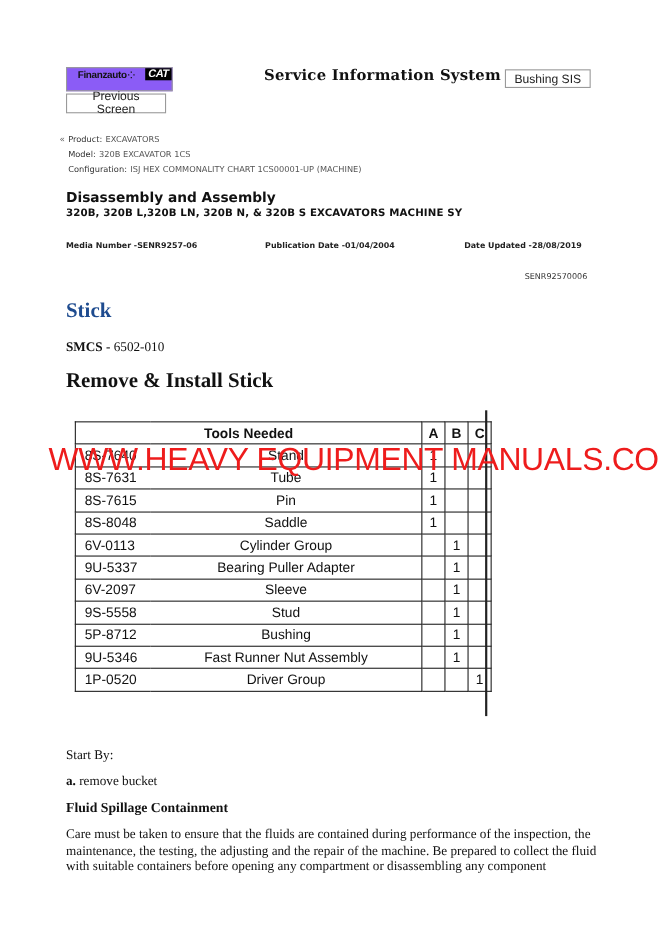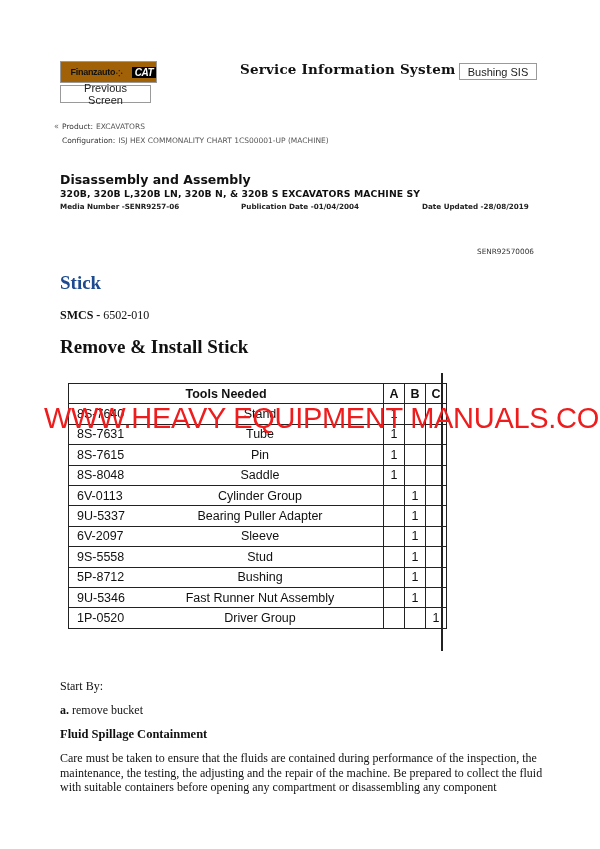--- a/index.html
+++ b/index.html
@@ -1,39 +1,39 @@
 <!DOCTYPE html>
 <html><head>
 <meta charset="utf-8">
 <style>
   html, body { margin: 0; padding: 0; background: #ffffff; }
   body { width: 600px; height: 849px; position: relative; overflow: hidden; font-family: "DejaVu Sans", sans-serif; color: #000; }
 
-  .logo-box { position: absolute; left: 60px; top: 61px; width: 97px; height: 22px; border: 1px solid #9a9a9a; display: flex; align-items: center; box-sizing: border-box; background: #a16207; }
+  .logo-box { position: absolute; left: 60px; top: 61px; width: 97px; height: 22px; border: 1px solid #9a9a9a; display: flex; align-items: flex-start; box-sizing: border-box; background: #8b5cf6; }
   .logo-fin { flex: 1; display: flex; align-items: center; justify-content: center; font-family: "Liberation Sans", sans-serif; font-weight: bold; font-size: 9px; letter-spacing: -0.3px; color: #111; }
   .logo-fin .dots { font-size: 8px; margin-left: 1px; }
   .logo-cat { width: 24px; background: #000; color: #fff; display: flex; align-items: center; justify-content: center; font-family: "Liberation Sans", sans-serif; font-weight: bold; font-size: 10px; font-style: italic; letter-spacing: -0.5px; }
 
   .btn { position: absolute; border: 1px solid #9a9a9a; background: #fff; font-family: "Liberation Sans", sans-serif; font-size: 11px; color: #222; box-sizing: border-box; display: flex; align-items: center; justify-content: center; cursor: pointer; }
   .btn-prev { left: 60px; top: 85px; width: 91px; height: 18px; }
   .btn-shutdown { left: 459px; top: 63px; width: 78px; height: 17px; }
 
   .sis-title { position: absolute; left: 240px; top: 61px; font-family: "DejaVu Serif", serif; font-weight: bold; font-size: 13.5px; letter-spacing: 0.2px; color: #111; }
 
   .meta { position: absolute; left: 62px; top: 120px; font-family: "DejaVu Sans", sans-serif; font-size: 7.5px; color: #444; line-height: 13.5px; }
   .meta .row { white-space: nowrap; }
   .meta .lbl { font-weight: normal; color: #333; }
   .meta .val { color: #555; margin-left: 3px; }
   .meta .collapse { position: absolute; left: -8px; top: 0; font-size: 8px; color: #666; }
 
   .doc-head { position: absolute; left: 60px; top: 172px; font-family: "DejaVu Sans", sans-serif; }
   .doc-title { font-size: 12.5px; font-weight: bold; color: #111; line-height: 15px; }
   .doc-models { font-size: 9.3px; font-weight: bold; color: #111; line-height: 14px; letter-spacing: 0.1px; }
   .doc-info { position: relative; width: 480px; height: 12px; font-size: 7.2px; font-weight: bold; color: #222; margin-top: 1px; }
-  .doc-info span { position: absolute; top: 0; white-space: nowrap; }
+  .doc-info span { position: absolute; top: 16px; white-space: nowrap; }
 
   .doc-id { position: absolute; left: 477px; top: 247px; font-size: 7.3px; color: #333; font-family: "DejaVu Sans", sans-serif; }
 
   .h-stick { position: absolute; left: 60px; top: 272px; font-family: "Liberation Serif", serif; font-weight: bold; font-size: 19px; color: #1e4b8f; }
   .smcs { position: absolute; left: 60px; top: 308px; font-family: "Liberation Serif", serif; font-size: 12px; color: #111; }
   .smcs b { font-weight: bold; }
   .h-remove { position: absolute; left: 60px; top: 336px; font-family: "Liberation Serif", serif; font-weight: bold; font-size: 19px; color: #111; }
 
   .tools-wrap { position: absolute; left: 68px; top: 383px; }
   table.tools { border-collapse: collapse; font-family: "Liberation Sans", sans-serif; font-size: 12.5px; color: #111; }
@@ -66,20 +66,23 @@
 
 <div class="sis-title">Service Information System</div>
 
 <button class="btn btn-shutdown">Bushing SIS</button>
 <button class="btn btn-prev">Previous Screen</button>
 
 <div class="meta">
   <span class="collapse">«</span>
   <div class="row">
     <span class="lbl">Product:</span><span class="val">EXCAVATORS</span>
+  </div>
+  <div class="row">
+    <span class="lbl">Model:</span><span class="val">320B EXCAVATOR 1CS</span>
   </div>
   <div class="row">
     <span class="lbl">Configuration:</span><span class="val">ISJ HEX COMMONALITY CHART 1CS00001-UP (MACHINE)</span>
   </div>
 </div>
 
 <div class="doc-head">
   <div class="doc-title">Disassembly and Assembly</div>
   <div class="doc-models">320B, 320B L,320B LN, 320B N, &amp; 320B S EXCAVATORS MACHINE SY</div>
   <div class="doc-info">

